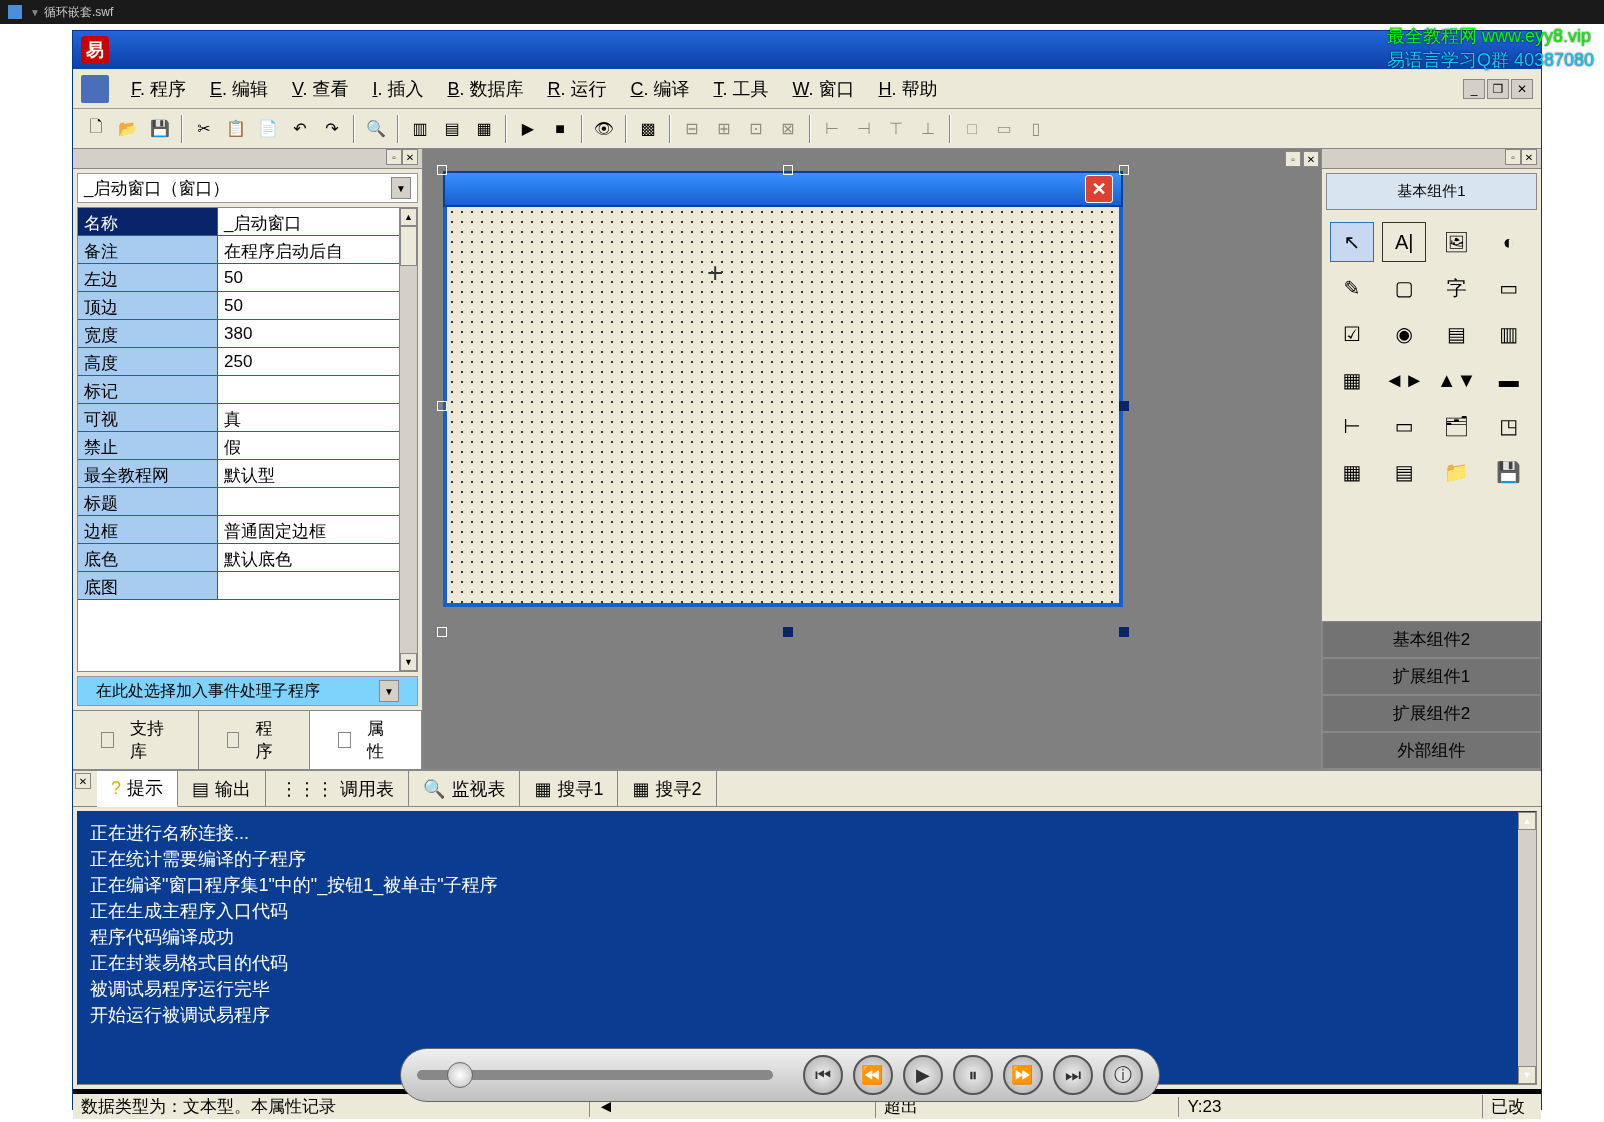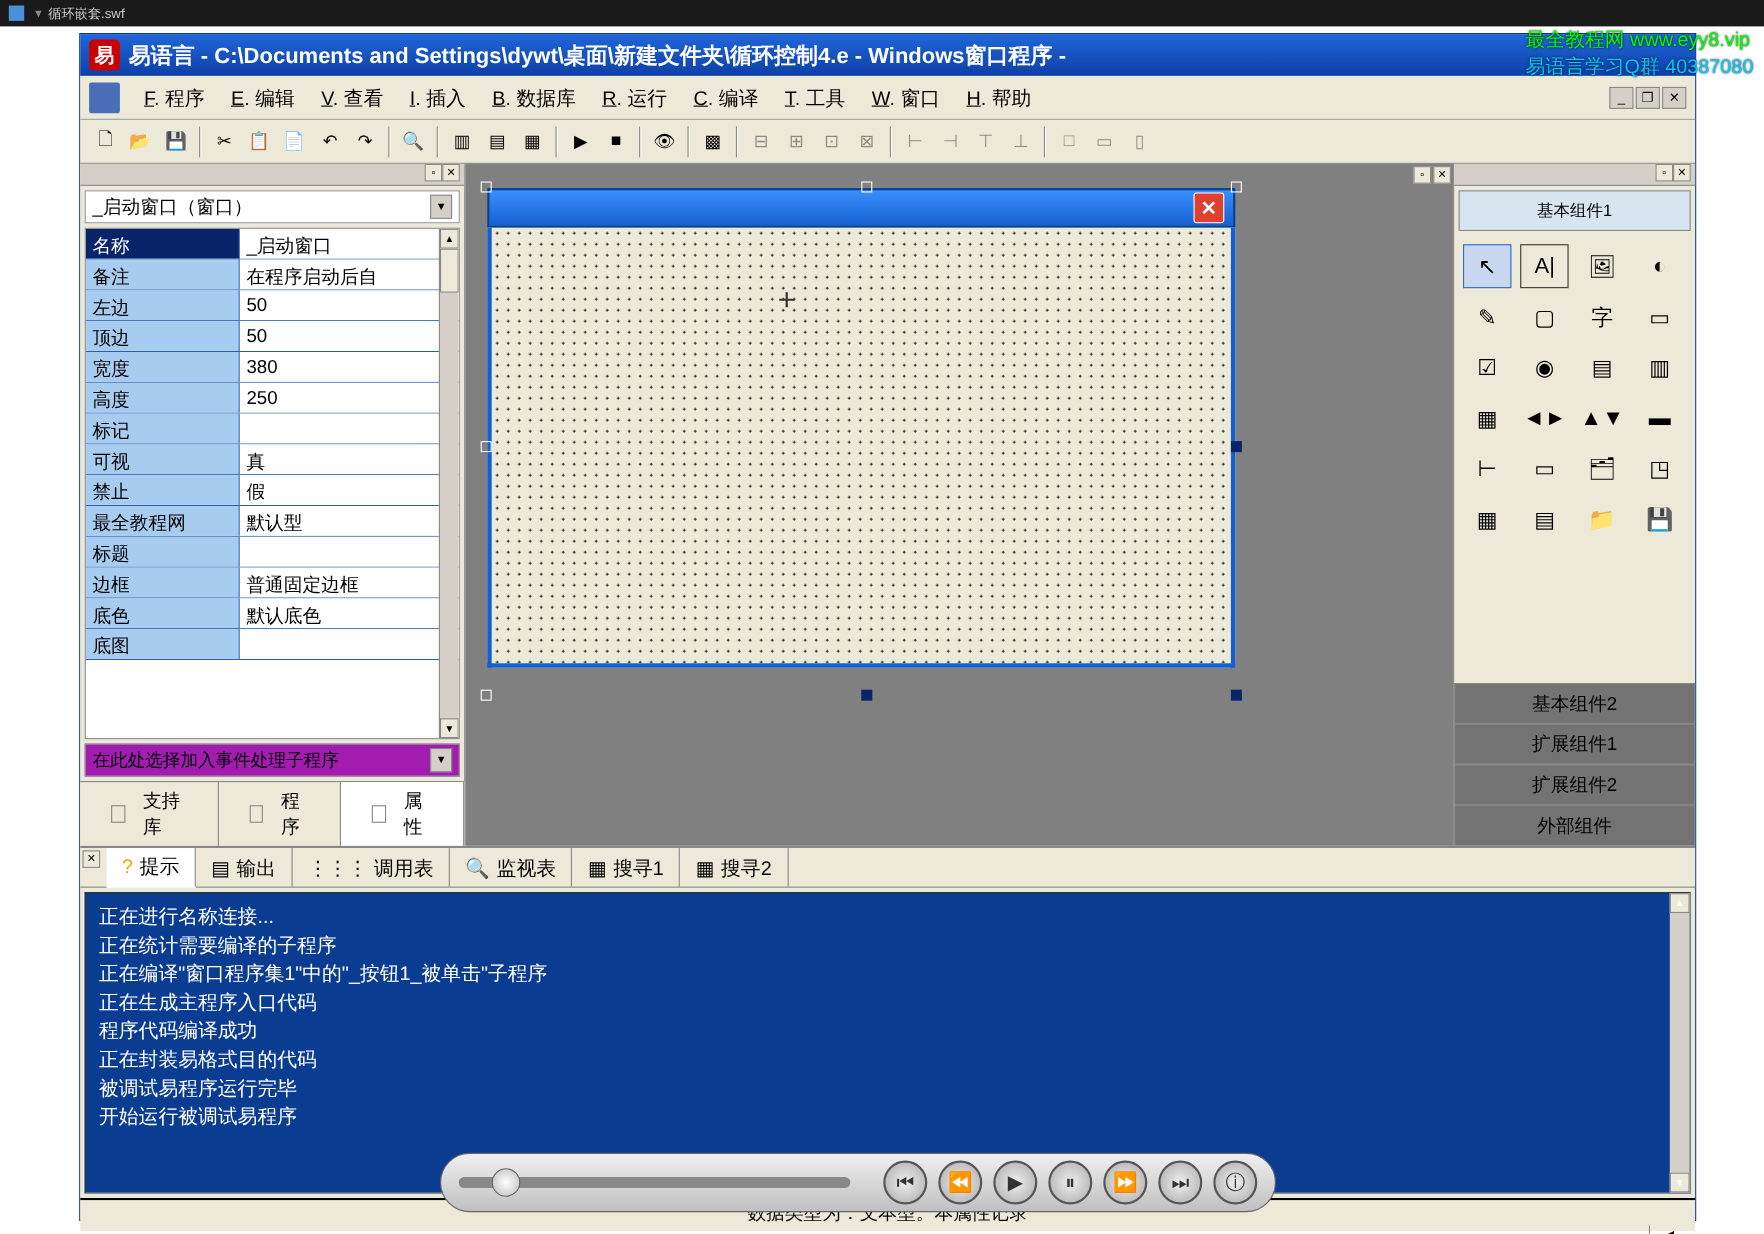--- a/index.html
+++ b/index.html
@@ -41,21 +41,21 @@
 
 .prop-grid { flex: 1; overflow-y: auto; margin: 0 4px; border: 1px solid #888; background: #fff; position: relative; }
 .prop-row { display: flex; height: 28px; border-bottom: 1px solid #2a5db0; }
 .prop-row .pname { width: 140px; background: #a8ccf0; padding: 4px 6px; font-size: 17px; border-right: 1px solid #2a5db0; }
 .prop-row .pval { flex: 1; padding: 4px 6px; font-size: 17px; background: #fff; }
 .prop-row.selected .pname { background: #0a246a; color: #fff; }
 .prop-scroll { position: absolute; right: 0; top: 0; width: 18px; height: 100%; background: #d4d0c8; border-left: 1px solid #888; }
 .prop-scroll .sbtn { height: 18px; background: #ece9d8; border: 1px solid #888; display: flex; align-items: center; justify-content: center; font-size: 9px; }
 .prop-scroll .thumb { height: 40px; background: #ece9d8; border: 1px solid #888; }
 
-.event-dropdown { height: 30px; border: 1px solid #999; background: #a21caf; margin: 4px; display: flex; align-items: center; padding: 0 6px; font-size: 16px; }
+.event-dropdown { height: 30px; border: 1px solid #999; background: #7dd3fc; margin: 4px; display: flex; align-items: center; padding: 0 18px; font-size: 16px; }
 .event-dropdown .arrow { margin-left: auto; background: #d4d0c8; border: 1px solid #888; width: 20px; height: 22px; display: flex; align-items: center; justify-content: center; font-size: 10px; }
 
 .panel-tabs { display: flex; background: #ece9d8; border-top: 1px solid #888; }
 .panel-tab { padding: 6px 28px; font-size: 17px; display: flex; align-items: center; gap: 16px; cursor: pointer; border-right: 1px solid #888; }
 .panel-tab.active { background: #fff; }
 .panel-tab .ticon { width: 16px; height: 16px; border: 1px solid #888; }
 
 .center-canvas { flex: 1; background: #808080; position: relative; overflow: hidden; }
 .panel-header-center { position: absolute; top: 0; right: 0; height: 20px; display: flex; gap: 2px; padding: 2px; }
 .panel-header-center .pbtn { width: 16px; height: 16px; border: 1px solid #888; background: #ece9d8; font-size: 10px; display: flex; align-items: center; justify-content: center; }
@@ -79,21 +79,21 @@
 .bottom-close { position: absolute; left: 2px; top: 2px; width: 16px; height: 16px; border: 1px solid #888; background: #ece9d8; display: flex; align-items: center; justify-content: center; font-size: 10px; cursor: pointer; }
 .bottom-tabs { display: flex; height: 36px; background: #ece9d8; border-bottom: 1px solid #888; padding-left: 24px; }
 .bottom-tab { padding: 6px 14px; font-size: 18px; display: flex; align-items: center; gap: 6px; border-right: 1px solid #888; cursor: pointer; }
 .bottom-tab.active { background: #fff; border-bottom: 2px solid #fff; margin-bottom: -1px; }
 .bottom-tab .bicon { font-size: 18px; }
 
 .output-area { flex: 1; background: #0a3d91; color: #fff; font-size: 18px; padding: 8px 12px; font-family: "SimSun"; line-height: 26px; margin: 4px; border: 1px inset #888; position: relative; }
 .output-scroll { position: absolute; right: 0; top: 0; width: 18px; height: 100%; background: #d4d0c8; }
 .output-scroll .sbtn { height: 18px; background: #ece9d8; border: 1px solid #888; display: flex; align-items: center; justify-content: center; font-size: 9px; }
 
-.status-bar { height: 30px; background: #ece9d8; border-top: 2px solid #000000; display: flex; align-items: center; padding: 0 8px; font-size: 17px; flex-direction: column; }
+.status-bar { height: 30px; background: #ece9d8; border-top: 5px solid #000000; display: flex; align-items: center; padding: 0 8px; font-size: 17px; }
 .status-bar .sseg { padding: 0 8px; border-left: 1px solid #888; margin-left: auto; }
 .status-bar .sseg:first-of-type { margin-left: auto; }
 
 .media-controls { position: absolute; left: 400px; bottom: 20px; width: 760px; height: 54px; background: linear-gradient(to bottom, #f0f0f0, #c0c0c0); border: 1px solid #666; border-radius: 27px; display: flex; align-items: center; padding: 0 16px; gap: 10px; z-index: 500; }
 .media-slider { flex: 1; height: 10px; background: #888; border-radius: 5px; position: relative; margin-right: 20px; }
 .media-slider .thumb { position: absolute; left: 30px; top: -8px; width: 26px; height: 26px; background: radial-gradient(circle, #fff, #bbb); border-radius: 50%; border: 1px solid #666; }
 .media-btn { width: 40px; height: 40px; background: radial-gradient(circle, #eee, #aaa); border: 2px solid #555; border-radius: 50%; display: flex; align-items: center; justify-content: center; font-size: 18px; cursor: pointer; color: #333; }
 </style>
 </head>
 <body>
@@ -106,21 +106,20 @@
   </div>
 
   <div class="watermark">
     <div>最全教程网 www.eyy8.vip</div>
     <div class="line2">易语言学习Q群 40387080</div>
   </div>
 
   <div class="app-window">
     <div class="title-bar">
       <div class="app-icon">易</div>
-      <span>易语言 - C:\Documents and Settings\dywt\桌面\新建文件夹\循环控制4.e - Windows窗口程序 -</span>
     </div>
 
     <div class="menu-bar">
       <div class="menu-icon"></div>
       <div class="menu-item"><u>F</u><span>. 程序</span></div>
       <div class="menu-item"><u>E</u><span>. 编辑</span></div>
       <div class="menu-item"><u>V</u><span>. 查看</span></div>
       <div class="menu-item"><u>I</u><span>. 插入</span></div>
       <div class="menu-item"><u>B</u><span>. 数据库</span></div>
       <div class="menu-item"><u>R</u><span>. 运行</span></div>

